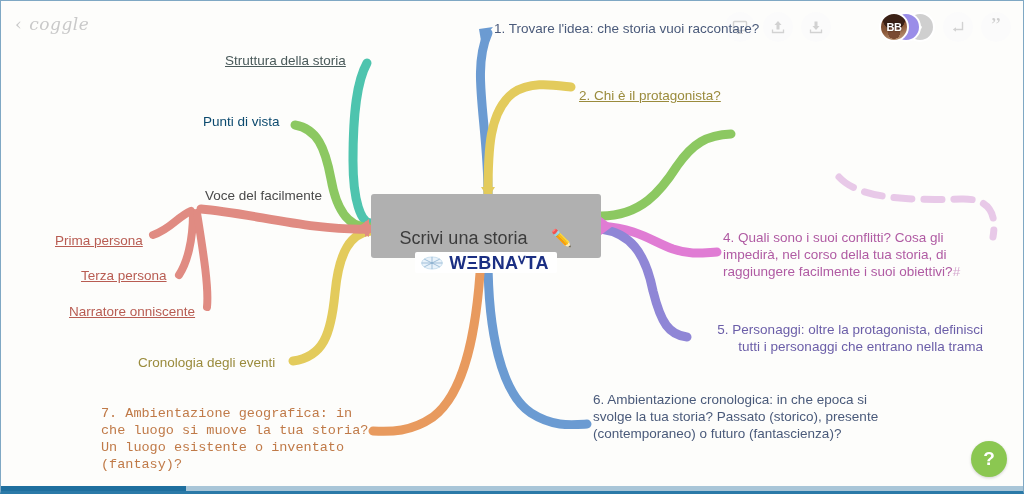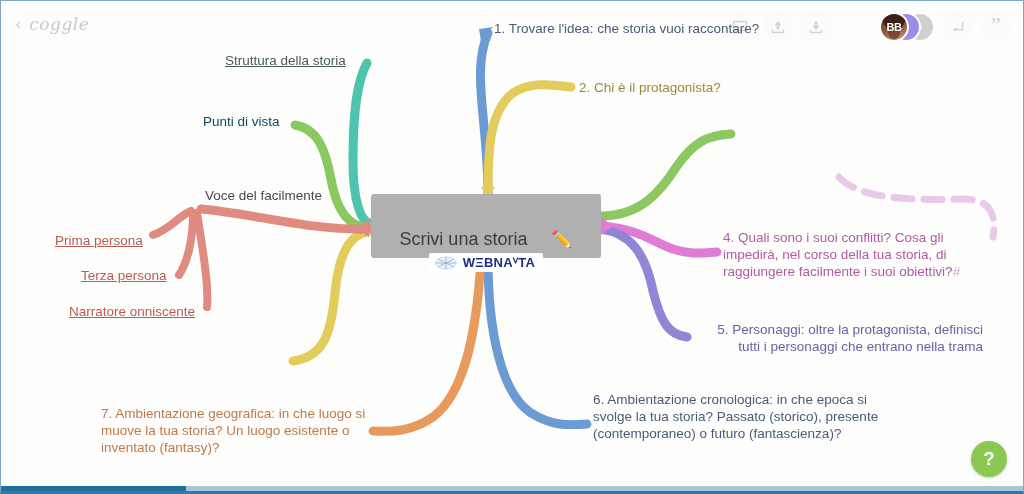--- a/index.html
+++ b/index.html
@@ -151,21 +151,21 @@
     gap: 4px;
     line-height: 1;
   }
   .logo-globe {
     width: 26px; height: 16px;
     flex: 0 0 auto;
   }
   .logo-word {
     font-family: "Liberation Sans", sans-serif;
     font-weight: bold;
-    font-size: 13px;
+    font-size: 18px;
     letter-spacing: .3px;
     color: #1b2f83;
   }
   
   .lbl {
     position: absolute;
     font-size: 13.5px;
     line-height: 17px;
     white-space: pre;
     cursor: pointer;
@@ -304,37 +304,38 @@
       <svg class="logo-globe" viewBox="0 0 30 18">
         <ellipse cx="15" cy="9" rx="12" ry="7" fill="#e8f2fa" stroke="#b7d3e8" stroke-width=".8"></ellipse>
         <path d="M3 9 H27 M15 2 V16 M6 4.5 Q15 9 24 13.5 M6 13.5 Q15 9 24 4.5" stroke="#7fa8c9" stroke-width=".8" fill="none"></path>
       </svg>
       <span class="logo-word">WΞBNAⱽTA</span>
     </div>
   </div>
 
   <div class="lbl c-blue" style="left:493px; top:19px;">1. Trovare l'idea: che storia vuoi raccontare?</div>
 
-  <div class="lbl c-gold" style="left:578px; top:78px;">2. Chi è il protagonista?</div>
+  <div class="lbl c-gold" style="left:578px; top:86px;text-decoration:underline;">2. Chi è il protagonista?</div>
 
 
   <div class="lbl wrap c-pink" style="left:722px; top:228px; width:272px;"><span>4. Quali sono i suoi conflitti? Cosa gli impedirà, nel corso della tua storia, di raggiungere facilmente i suoi obiettivi?</span><span class="hash">#</span></div>
 
   <div class="lbl wrap c-purple" style="left:692px; top:320px; width:290px; text-align:right;">5. Personaggi: oltre la protagonista, definisci tutti i personaggi che entrano nella trama</div>
 
   <div class="lbl wrap c-blue" style="left:592px; top:390px; width:290px;">6. Ambientazione cronologica: in che epoca si svolge la tua storia? Passato (storico), presente (contemporaneo) o futuro (fantascienza)?</div>
 
-  <div class="lbl wrap c-orange" style="left:100px; top:404px; width:268px;">7. Ambientazione geografica: in che luogo si muove la tua storia? Un luogo esistente o inventato (fantasy)?</div>
+  <div class="lbl wrap c-orange" style="left:100px; top:404px; width:268px;font-family:Liberation Mono, monospace;">7. Ambientazione geografica: in che luogo si muove la tua storia? Un luogo esistente o inventato (fantasy)?</div>
 
   <div class="lbl c-teal" style="left:224px; top:51px;text-decoration:underline;">Struttura della storia</div>
 
   <div class="lbl c-green" style="left:202px; top:112px;">Punti di vista</div>
 
   <div class="lbl c-grey" style="left:204px; top:186px;">Voce del facilmente</div>
 
+  <div class="lbl c-gold" style="left:137px; top:353px;">Cronologia degli eventi</div>
 
   <div class="lbl c-red" style="left:54px; top:231px;">Prima persona</div>
 
   <div class="lbl c-red" style="left:80px; top:266px;">Terza persona</div>
 
   <div class="lbl c-red" style="left:68px; top:302px;">Narratore onniscente</div>
 
   <div class="help-btn">?</div>
 
   <div class="hscroll">

